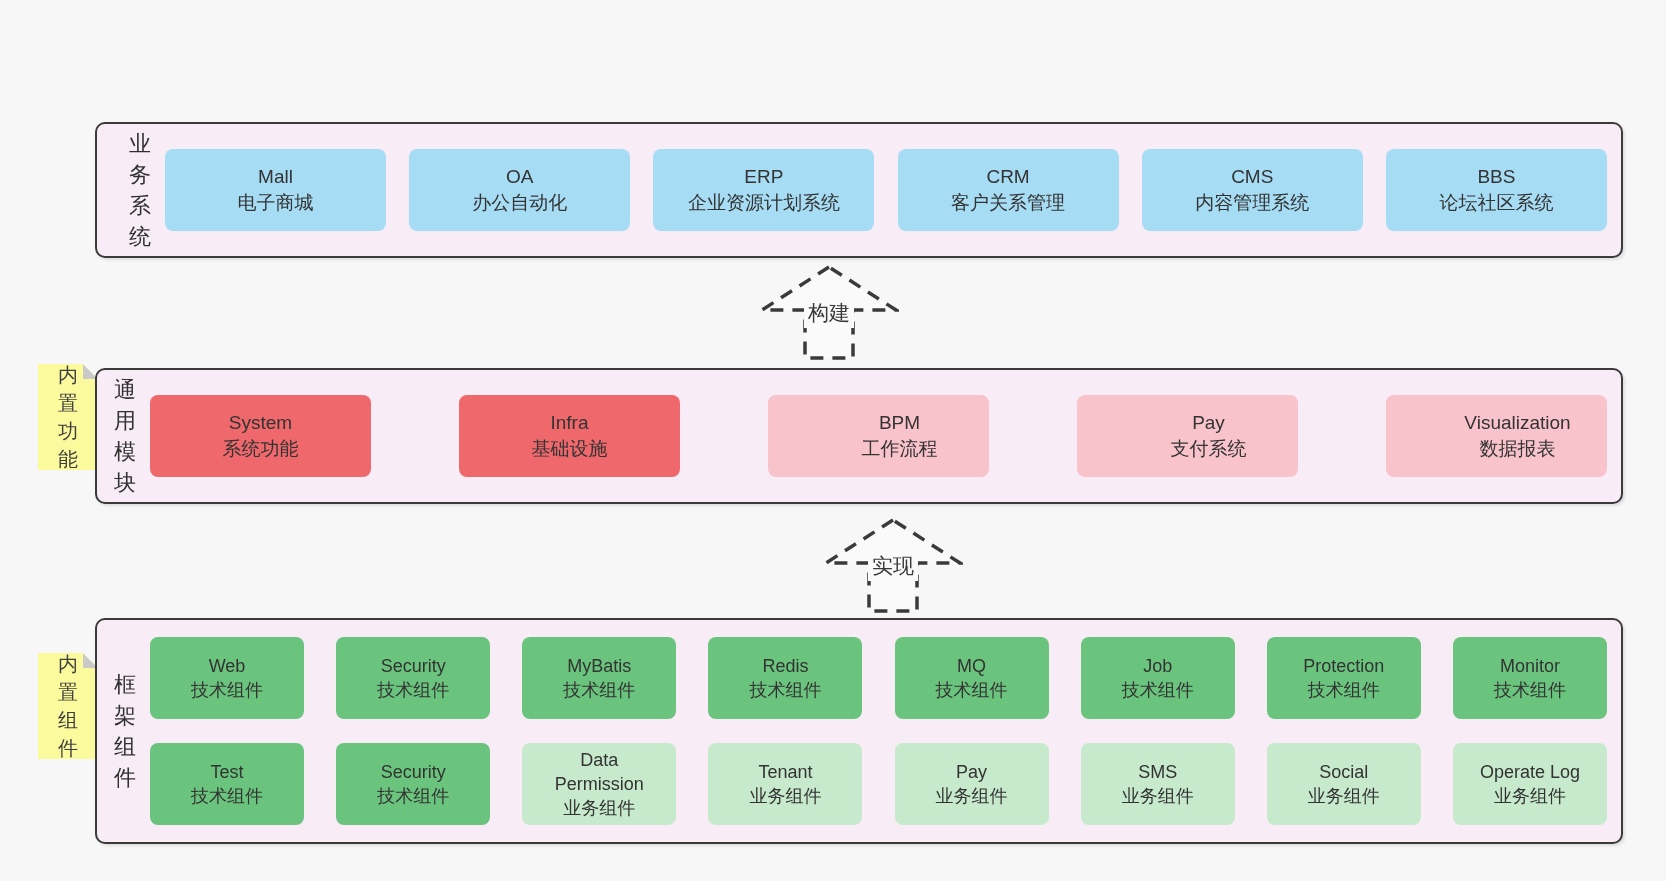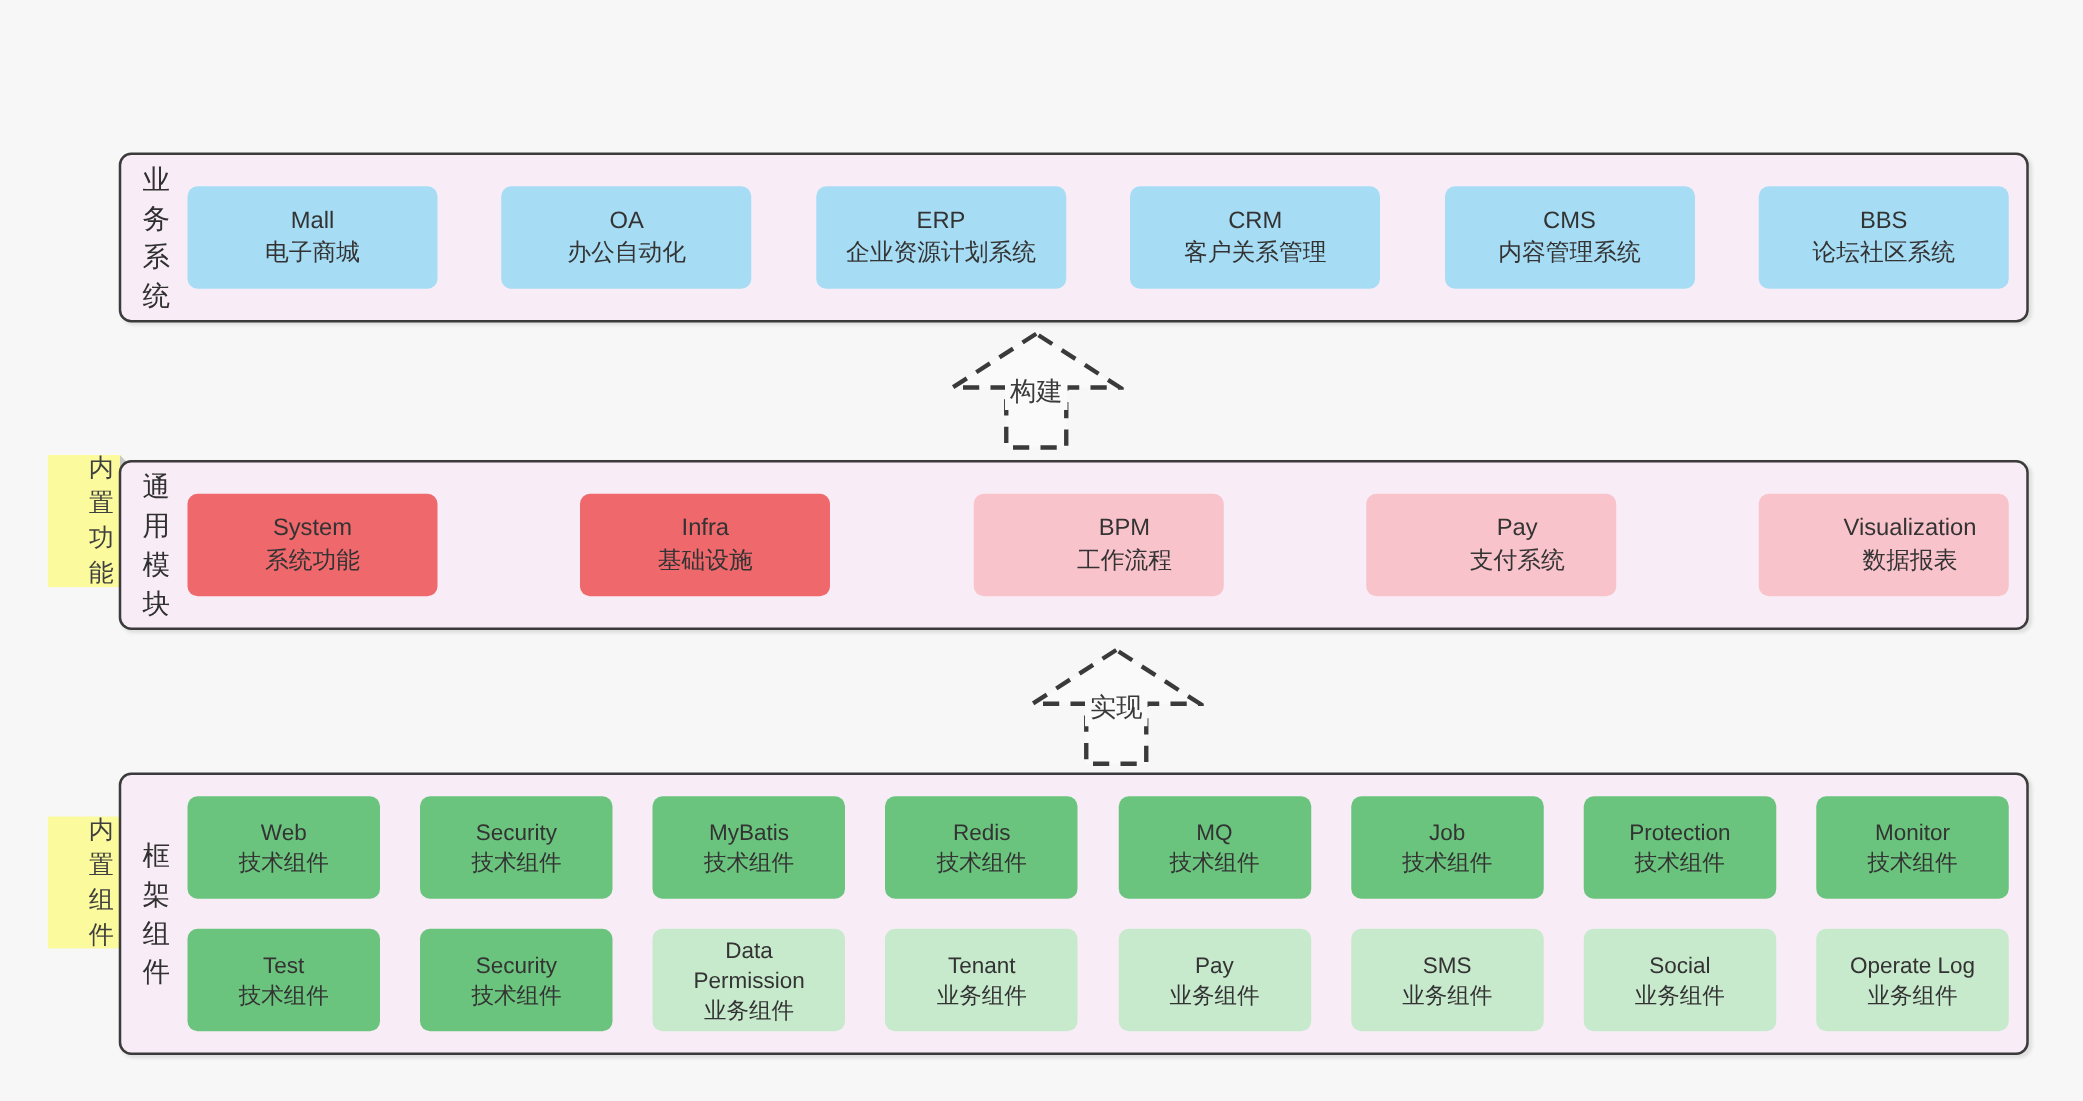--- a/index.html
+++ b/index.html
@@ -21,21 +21,21 @@
     width: 1528px;
     box-sizing: border-box;
     background: var(--panel-bg, #f8edf7);
     border: 2px solid var(--panel-border, #3b3b3b);
     border-radius: 10px;
     display: flex;
     align-items: center;
     box-shadow: 2px 2px 3px rgba(0,0,0,0.10);
     z-index: 1;
   }
-  .panel-business   { top: 122px; height: 136px; }
+  .panel-business   { top: 122px; height: 136px; padding-left: 15px; }
   .panel-modules    { top: 368px; height: 136px; }
   .panel-components { top: 618px; height: 226px; }
 
   .panel-label {
     flex: 0 0 auto;
     width: 30px;
     margin-left: 13px;
     font-size: 22px;
     line-height: 31px;
     text-align: center;
@@ -64,21 +64,21 @@
     height: 82px;
     border-radius: 8px;
     box-sizing: border-box;
     padding: 4px 6px;
     display: flex;
     flex-direction: column;
     justify-content: center;
     align-items: center;
     text-align: center;
   }
-  .box-lg { width: 200px; }
+  .box-lg { width: 221px; }
   .box-sm { width: 154px; }
   .box-name, .box-desc { font-size: 19px; line-height: 26px; color: #333; }
   .box-sm .box-name, .box-sm .box-desc { font-size: 18px; line-height: 24px; }
   .box-sm .box-name { max-width: 118px; }
 
   .blue        { background: var(--blue, #a6dcf4); }
   .red         { background: var(--red, #ee686c); align-items: center; }
   .pink        { background: var(--pink, #f9c3cb); padding-left: 48px; }
   .green       { background: var(--green, #6ac47d); }
   .light-green { background: var(--light-green, #c7e9cc); }
@@ -88,21 +88,20 @@
     position: absolute;
     left: 38px;
     width: 60px;
     height: 106px;
     background: var(--yellow, #fbfa9d);
     clip-path: polygon(0 0, calc(100% - 15px) 0, 100% 15px, 100% 100%, 0 100%);
     display: flex;
     align-items: center;
     justify-content: center;
     z-index: 0;
-    padding-left: 13px;
   }
   .note-modules    { top: 364px; }
   .note-components { top: 653px; }
   .note .fold {
     position: absolute;
     top: 0; right: 0;
     width: 15px; height: 15px;
     background: var(--fold-grey, #c9c9c9);
     clip-path: polygon(0 0, 100% 100%, 0 100%);
   }

